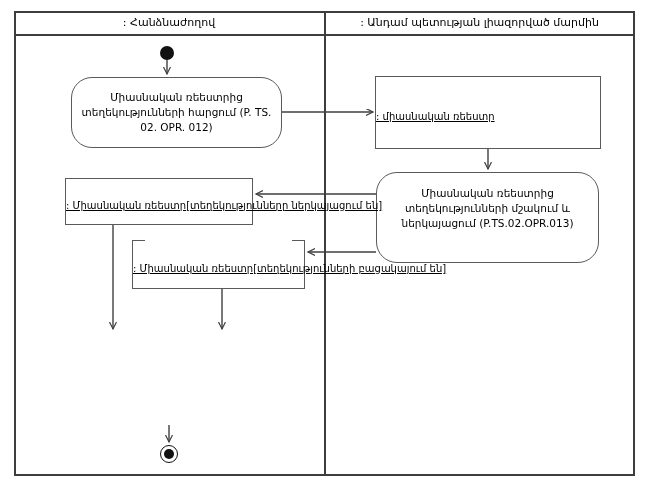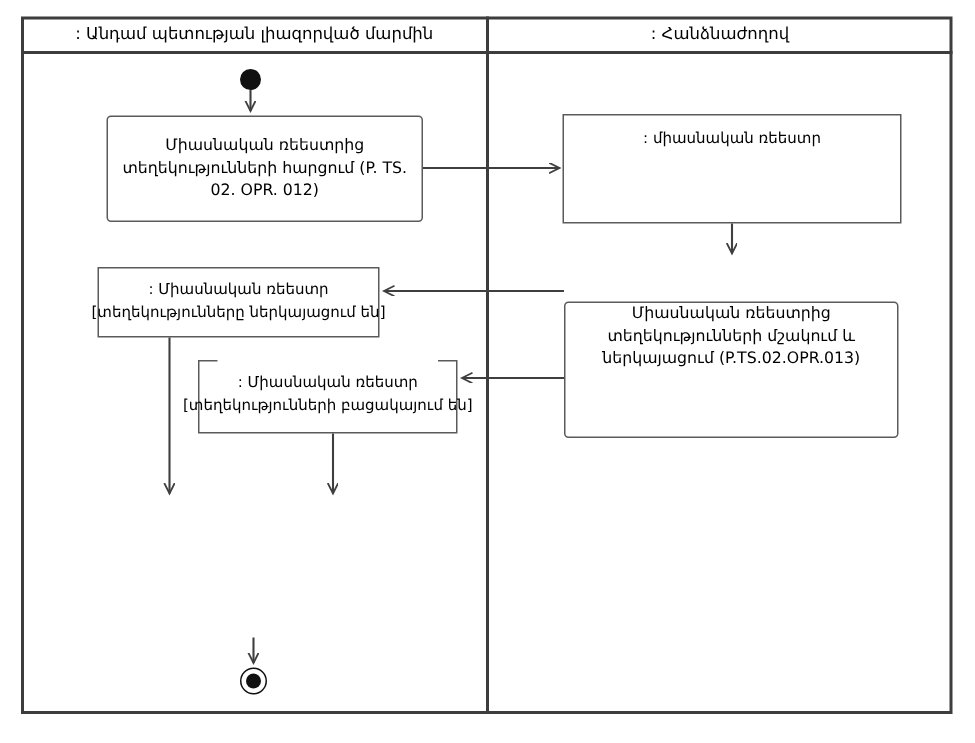--- a/index.html
+++ b/index.html
@@ -39,42 +39,43 @@
   .header-cell.right { width: 310px; }
   .lane-divider {
     position: absolute;
     left: 324px; top: 11px;
     width: 2px; height: 465px;
     background: #3d3d3d;
   }
   .activity {
     position: absolute;
     border: 1.5px solid #5a5a5a;
-    border-radius: 3px;
+    border-radius: 21px;
     background: #fff;
     box-sizing: border-box;
     display: flex;
     flex-direction: column;
     align-items: center;
     text-align: center;
     font-size: 10.5px;
     line-height: 15px;
   }
   .activity.centered { justify-content: center; }
   .activity .lbl { padding: 0 8px; }
   .object-node {
     position: absolute;
     border: 1.5px solid #5a5a5a;
     background: #fff;
     box-sizing: border-box;
     display: flex;
-    flex-direction: column;
+    flex-direction: row;
     align-items: center;
     font-size: 10px;
     line-height: 15px;
+    text-decoration: underline;
   }
   .object-node .line { white-space: nowrap; }
   .top-gap-mask {
     position: absolute;
     left: 12px; top: -2px;
     height: 4px;
     width: calc(100% - 24px);
     background: #ffffff;
   }
   .initial-node {
@@ -110,41 +111,41 @@
   }
 </style>
 </head>
 <body>
 
 <div class="canvas">
 
   <div class="frame"></div>
 
   <div class="header-row">
+    <div class="header-cell right">
+      <span>: Հանձնաժողով</span>
+    </div>
     <div class="header-cell left">
       <span>: Անդամ պետության լիազորված մարմին</span>
-    </div>
-    <div class="header-cell right">
-      <span>: Հանձնաժողով</span>
     </div>
   </div>
 
   <div class="lane-divider"></div>
 
   <div class="initial-node"></div>
 
   <div class="activity centered" style="left:71px; top:77px; width:211px; height:71px;">
     <div class="lbl">Միասնական ռեեստրից տեղեկությունների հարցում (P. TS. 02. OPR. 012)</div>
   </div>
 
   <div class="object-node" style="left:375px; top:76px; width:226px; height:73px; padding-top:8px;">
     <div class="line">: միասնական ռեեստր</div>
   </div>
 
-  <div class="activity" style="left:376px; top:172px; width:223px; height:91px; margin-top:29px;">
+  <div class="activity" style="left:376px; top:172px; width:223px; height:91px; padding-top:13px;">
     <div class="lbl">Միասնական ռեեստրից տեղեկությունների մշակում և ներկայացում (P.TS.02.OPR.013)</div>
   </div>
 
   <div class="object-node" style="left:65px; top:178px; width:188px; height:47px; padding-top:7px;">
     <div class="line">: Միասնական ռեեստր</div>
     <div class="line">[տեղեկությունները ներկայացում են]</div>
   </div>
 
   <div class="object-node" style="left:132px; top:240px; width:173px; height:49px; padding-top:7px;">
     <div class="top-gap-mask"></div>

